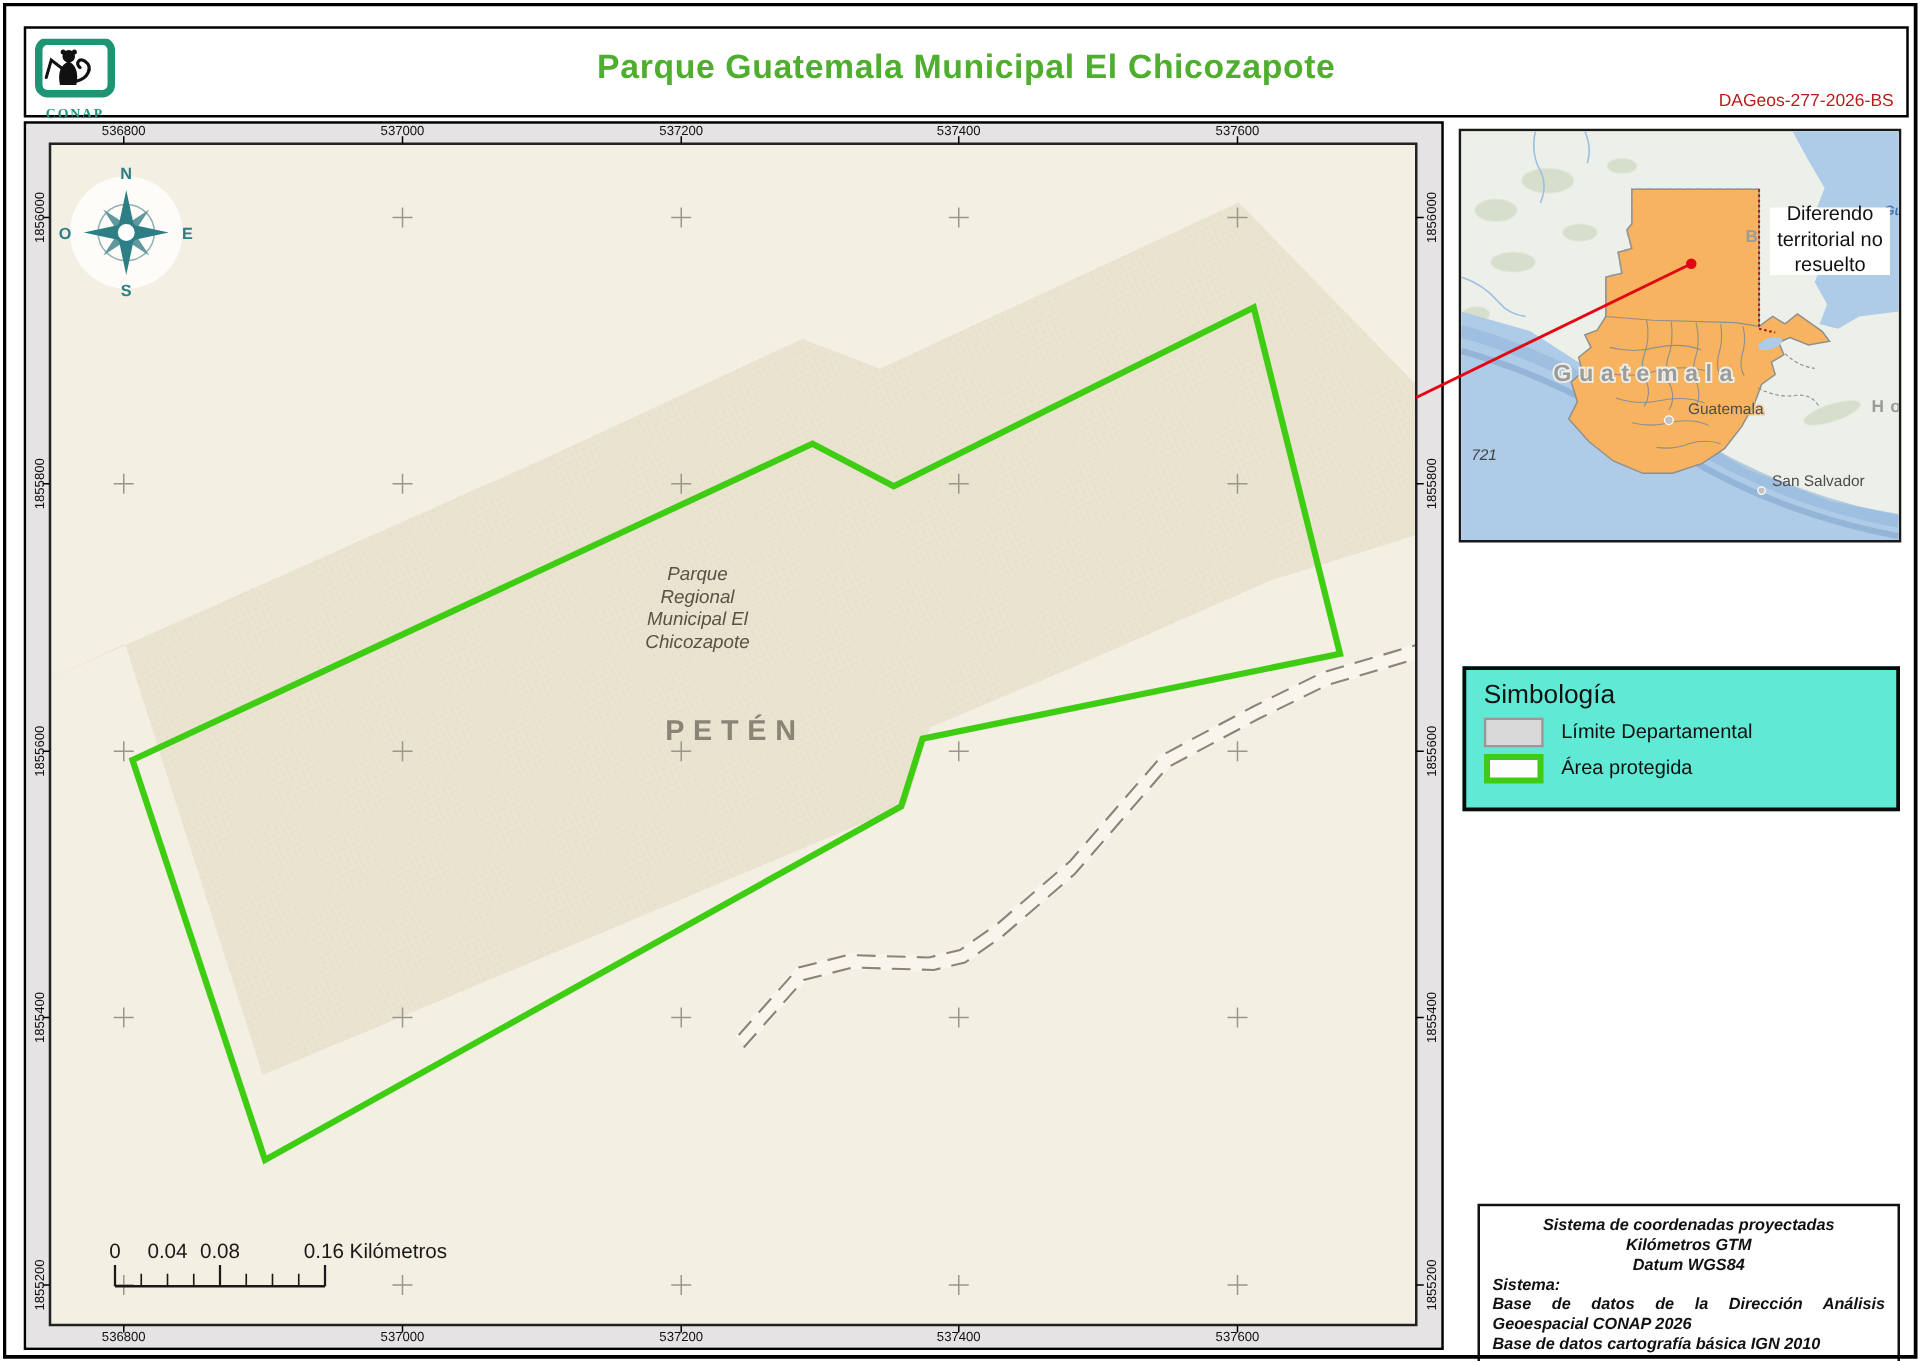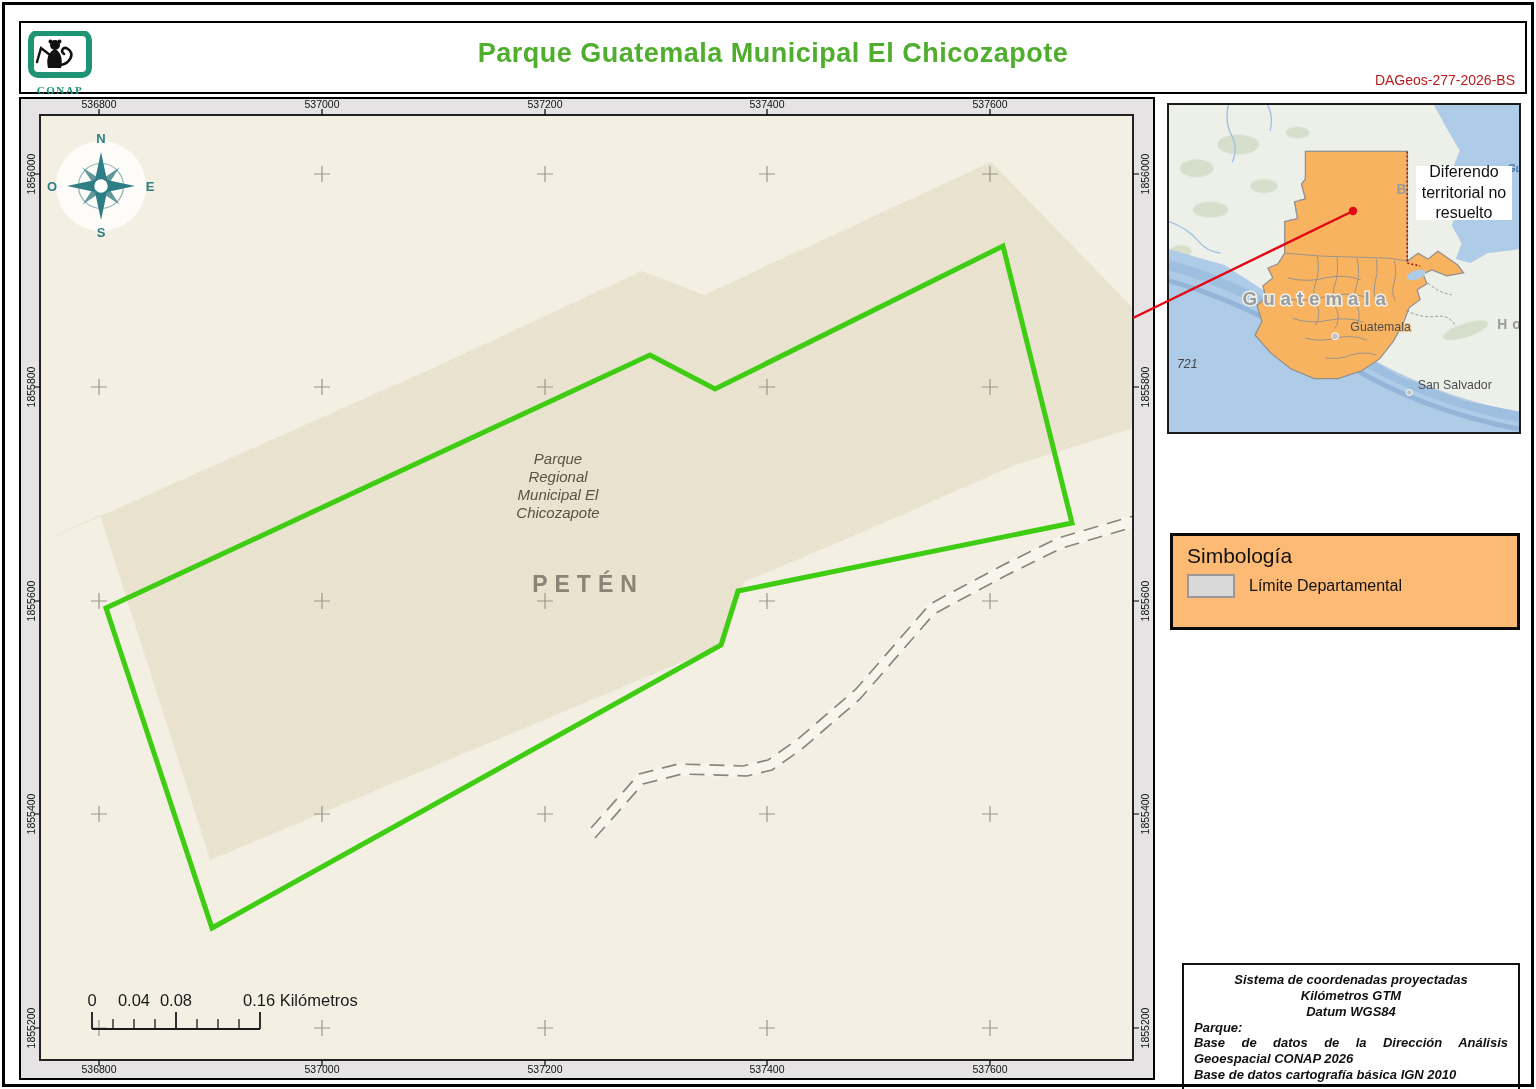--- a/index.html
+++ b/index.html
@@ -18,22 +18,22 @@
   
   .map-box{left:19px;top:97px;width:1136px;height:983px;border:2px solid #000;background:#e5e3e3;}
   .map-box svg{display:block;}
   
   .inset-box{left:1167px;top:103px;width:354px;height:331px;border:2px solid #1a1a1a;background:#edefe9;}
   .note-box{position:absolute;left:1416px;top:166px;width:90px;height:48px;background:#fff;
             z-index:20;font-size:16px;line-height:1.3;color:#111;text-align:center;
             display:flex;align-items:center;justify-content:flex-end;padding:3px;}
   .red-overlay{position:absolute;left:1120px;top:200px;z-index:30;pointer-events:none;}
   
-  .legend-box{left:1170px;top:533px;width:350px;height:97px;border:3px solid #0a0a0a;
-              background:#fdba74;padding:8px 14px;box-sizing:border-box;}
+  .legend-box{left:1170px;top:533px;width:350px;height:116px;border:3px solid #0a0a0a;
+              background:#5eead4;padding:8px 14px;box-sizing:border-box;}
   .legend-title{font-size:21px;color:#111;margin-bottom:6px;}
   .legend-item{display:flex;align-items:center;margin-top:5px;}
   .legend-swatch{width:48px;height:24px;box-sizing:border-box;margin-right:14px;flex:0 0 auto;}
   .swatch-limite{background:#d9d9d9;border:2px solid #999;}
   .swatch-area{background:#fdfdfd;border:5px solid #3ecd12;}
   .legend-label{font-size:16px;color:#111;white-space:nowrap;}
   
   .meta-box{left:1182px;top:927px;width:338px;height:150px;border:2px solid #111;
             padding:7px 10px;box-sizing:border-box;
             font-style:italic;font-weight:bold;font-size:13px;line-height:1.22;color:#111;margin-top:36px;}
@@ -251,23 +251,27 @@
     <line x1="13" y1="118" x2="233" y2="11" stroke="#e30613" stroke-width="2.4"></line>
     <circle cx="233" cy="11" r="4.2" fill="#e30613"></circle>
   </svg>
 
   <div class="box legend-box">
     <div class="legend-title">Simbología</div>
     <div class="legend-item">
       <span class="legend-swatch swatch-limite"></span>
       <span class="legend-label">Límite Departamental</span>
     </div>
+    <div class="legend-item">
+      <span class="legend-swatch swatch-area"></span>
+      <span class="legend-label">Área protegida</span>
+    </div>
   </div>
 
   <div class="box meta-box">
     <div class="meta-center">Sistema de coordenadas proyectadas</div>
     <div class="meta-center">Kilómetros GTM</div>
     <div class="meta-center">Datum WGS84</div>
-    <div class="meta-left">Parque:</div>
+    <div class="meta-left">Sistema:</div>
     <div class="meta-just">Base de datos de la Dirección Análisis Geoespacial CONAP 2026</div>
     <div class="meta-left">Base de datos cartografía básica IGN 2010</div>
   </div>
 </div>
 
 </body></html>

